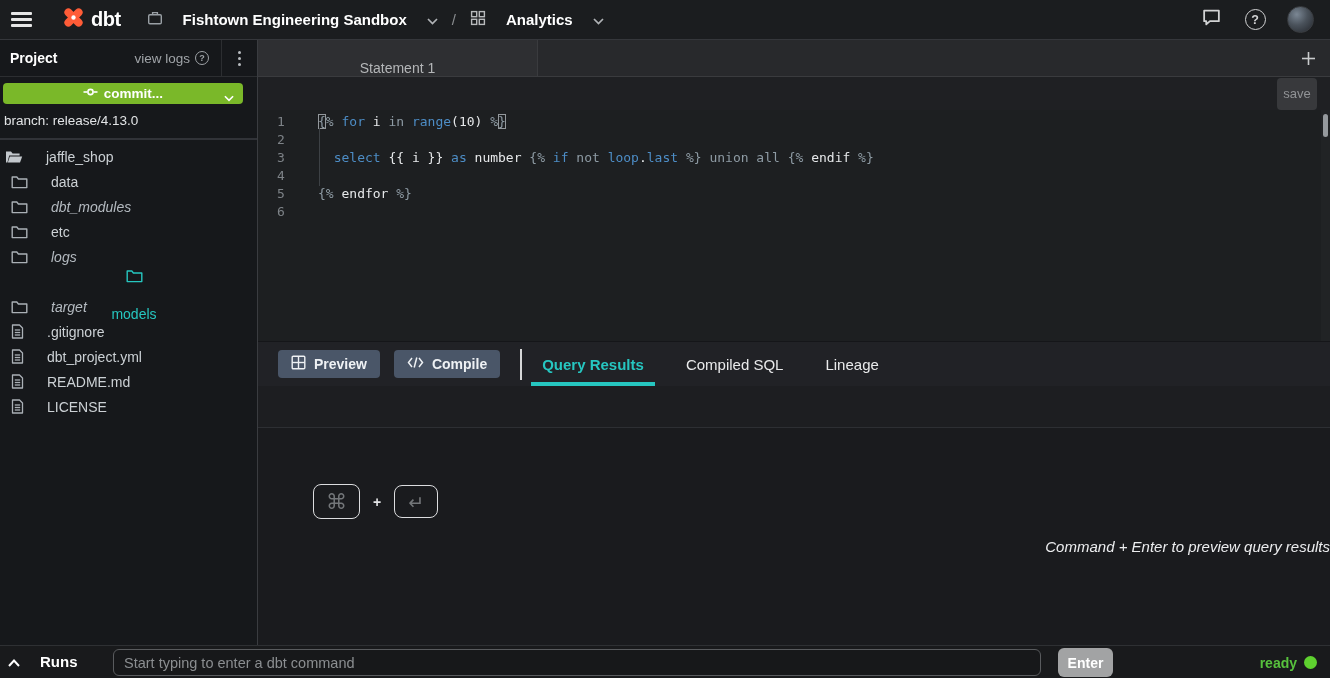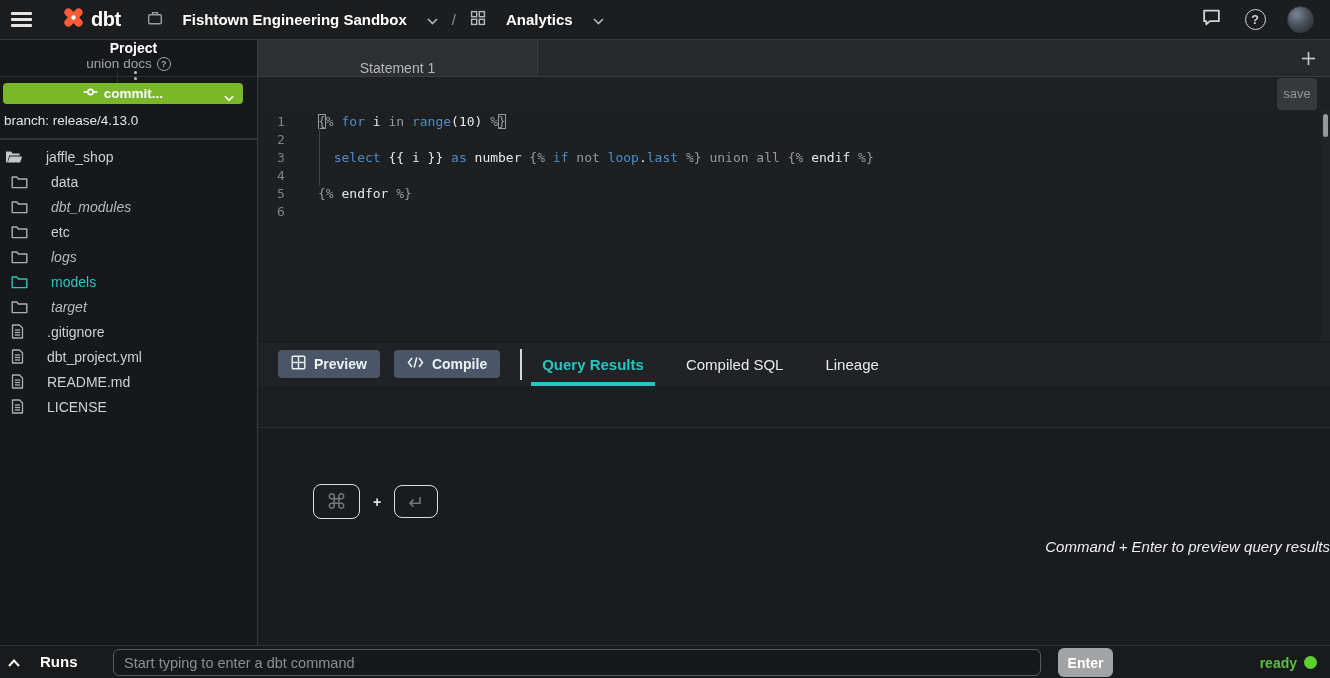--- a/index.html
+++ b/index.html
@@ -32,21 +32,21 @@
     background:radial-gradient(circle at 35% 30%,#7b8794 0%,#4a525b 45%,#23262b 100%);
     border:1px solid #3a3d41;cursor:pointer;}
 
   
   .main{position:absolute;top:40px;left:0;right:0;bottom:33px;display:flex;}
   .sidebar{width:258px;min-width:258px;background:#16181b;border-right:1px solid #3a3c40;
     color:#ccd1d5;display:flex;flex-direction:column;}
   .editor-col{flex:1;display:flex;flex-direction:column;background:#1d1f21;position:relative;}
 
   
-  .sb-header{height:37px;border-bottom:1px solid #2c2e31;display:flex;align-items:center;flex-direction:column;}
+  .sb-header{height:37px;border-bottom:1px solid #2c2e31;display:flex;align-items:center;}
   .sb-title{font-weight:bold;font-size:14px;color:#fff;margin-left:10px;}
   .sb-spacer{flex:1;}
   .view-docs{display:flex;align-items:center;gap:5px;color:#9fa3a7;font-size:13.5px;cursor:pointer;}
   .q-circle{width:14px;height:14px;border:1.3px solid #9fa3a7;border-radius:50%;
     display:flex;align-items:center;justify-content:center;font-size:9px;font-weight:bold;}
   .sb-kebab{width:36px;height:100%;margin-left:12px;border-left:1px solid #2c2e31;
     display:flex;flex-direction:column;align-items:center;justify-content:center;gap:3px;cursor:pointer;}
   .sb-kebab i{width:3px;height:3px;border-radius:50%;background:#b9bdc1;}
   .commit-area{padding:6px 0 0 0;}
   .commit-btn{position:relative;margin:0 14px 0 3px;height:21px;border-radius:4px;
@@ -54,21 +54,21 @@
     color:#fff;font-weight:bold;font-size:13.5px;cursor:pointer;}
   .commit-btn .chev{position:absolute;right:9px;top:7px;}
   .branch-line{margin:9px 0 0 4px;font-size:13.5px;color:#e2e4e6;}
   .sb-divider{margin-top:10px;height:2px;background:#313338;}
   .tree{margin-top:4px;overflow:hidden;}
   .tree-row{height:25px;display:flex;align-items:center;gap:23px;font-size:14px;cursor:pointer;color:#ccd1d5;}
   .tree-row.d0{padding-left:5px;}
   .tree-row.d1{padding-left:11px;}
   .tree-row .ticon{display:flex;align-items:center;color:#aab0b6;}
   .tree-row.italic{font-style:italic;color:#b4bac0;}
-  .tree-row.active{color:var(--accent);}
+  .tree-row.active{color:var(--accent);flex-direction:column;}
   .tree-row.active .ticon{color:var(--accent);}
   .tree-row.root .ticon{color:#c3c8cd;}
 
   
   .tabbar{height:37px;background:#28292c;border-bottom:1px solid #3a3b3e;display:flex;align-items:stretch;}
   .ed-tab{width:280px;background:#2e2f32;border-right:1px solid #3a3b3e;display:flex;
     align-items:flex-end;justify-content:center;color:#b4b6b8;font-size:14px;cursor:pointer;}
   .tab-plus{margin-left:auto;width:44px;display:flex;align-items:center;justify-content:center;color:#c9cbcd;cursor:pointer;}
   .save-strip{height:33px;background:#1f2023;display:flex;align-items:center;justify-content:flex-end;}
   .save-btn{margin-right:13px;width:40px;height:32px;border-radius:4px;background:#38393c;
@@ -198,21 +198,21 @@
     </div>
   </div>
 
   <div class="main">
 
     <div class="sidebar">
       <div class="sb-header">
         <span class="sb-title">Project</span>
         <span class="sb-spacer"></span>
         <span class="view-docs">
-          <span>union docs</span>
+          <span>view logs</span>
           <span class="q-circle">?</span>
         </span>
         <span class="sb-kebab">
           <i></i>
             <i></i>
             <i></i>
         </span>
       </div>
 
       <div class="commit-area">

